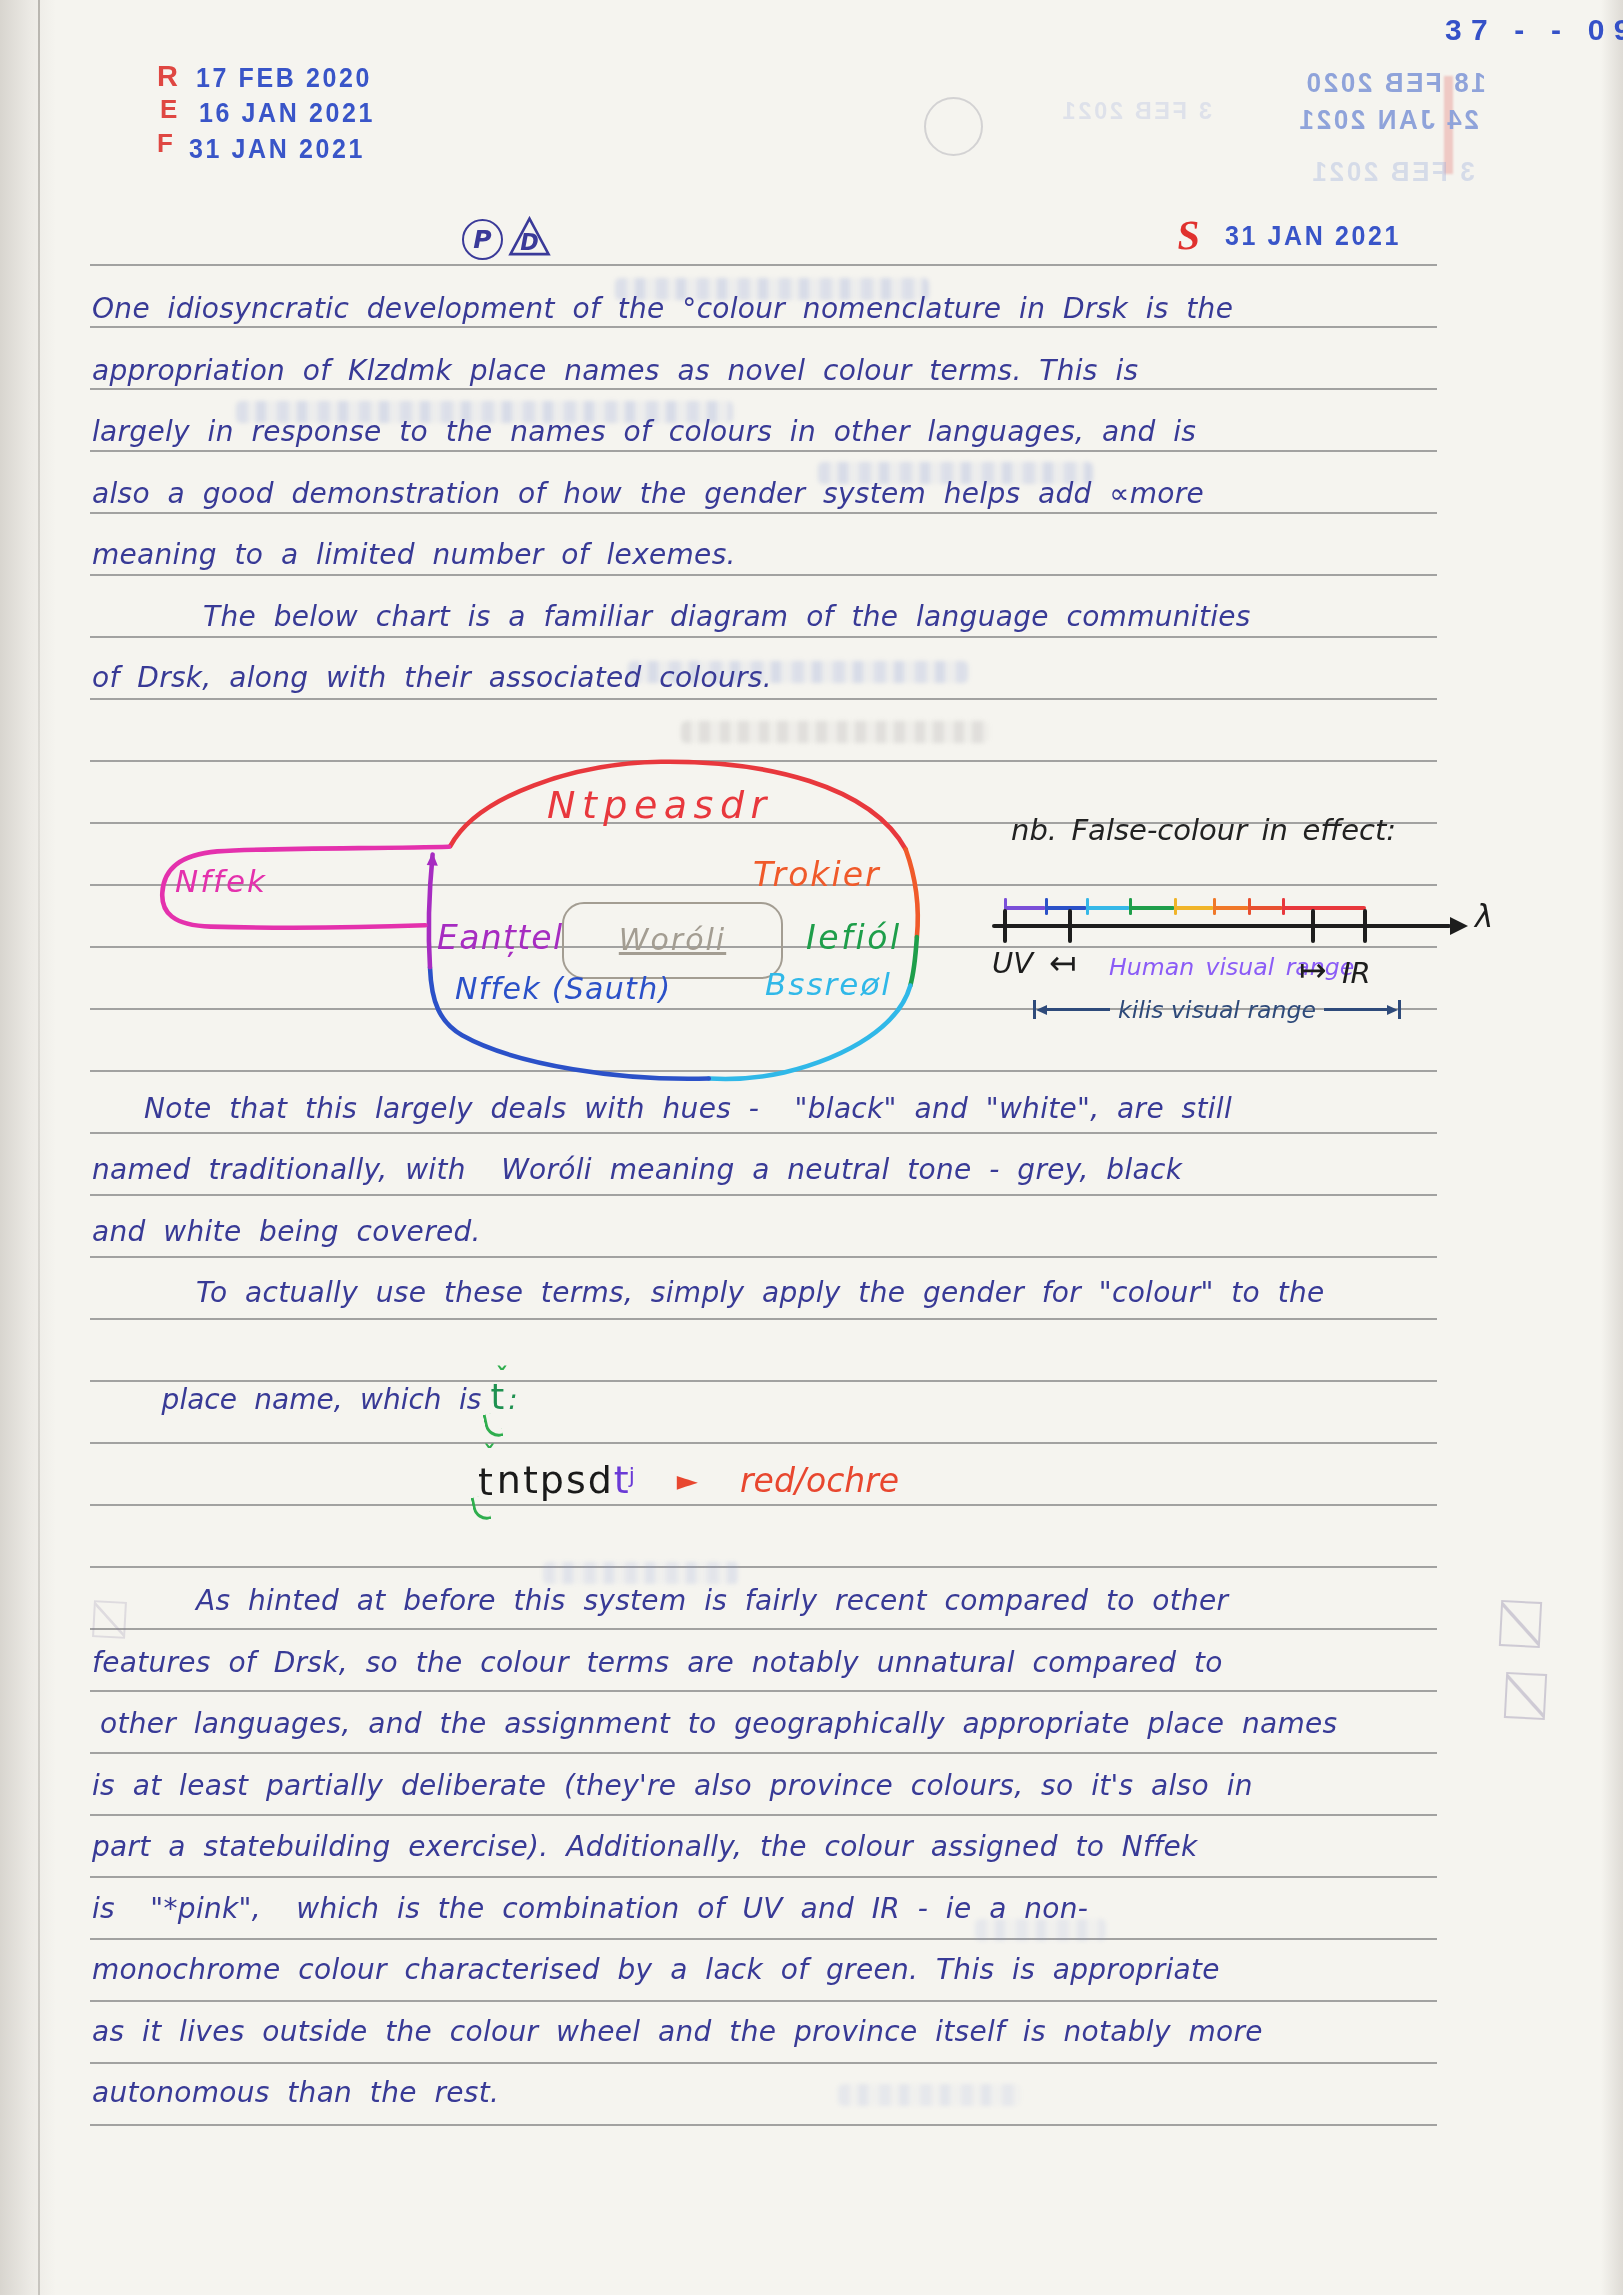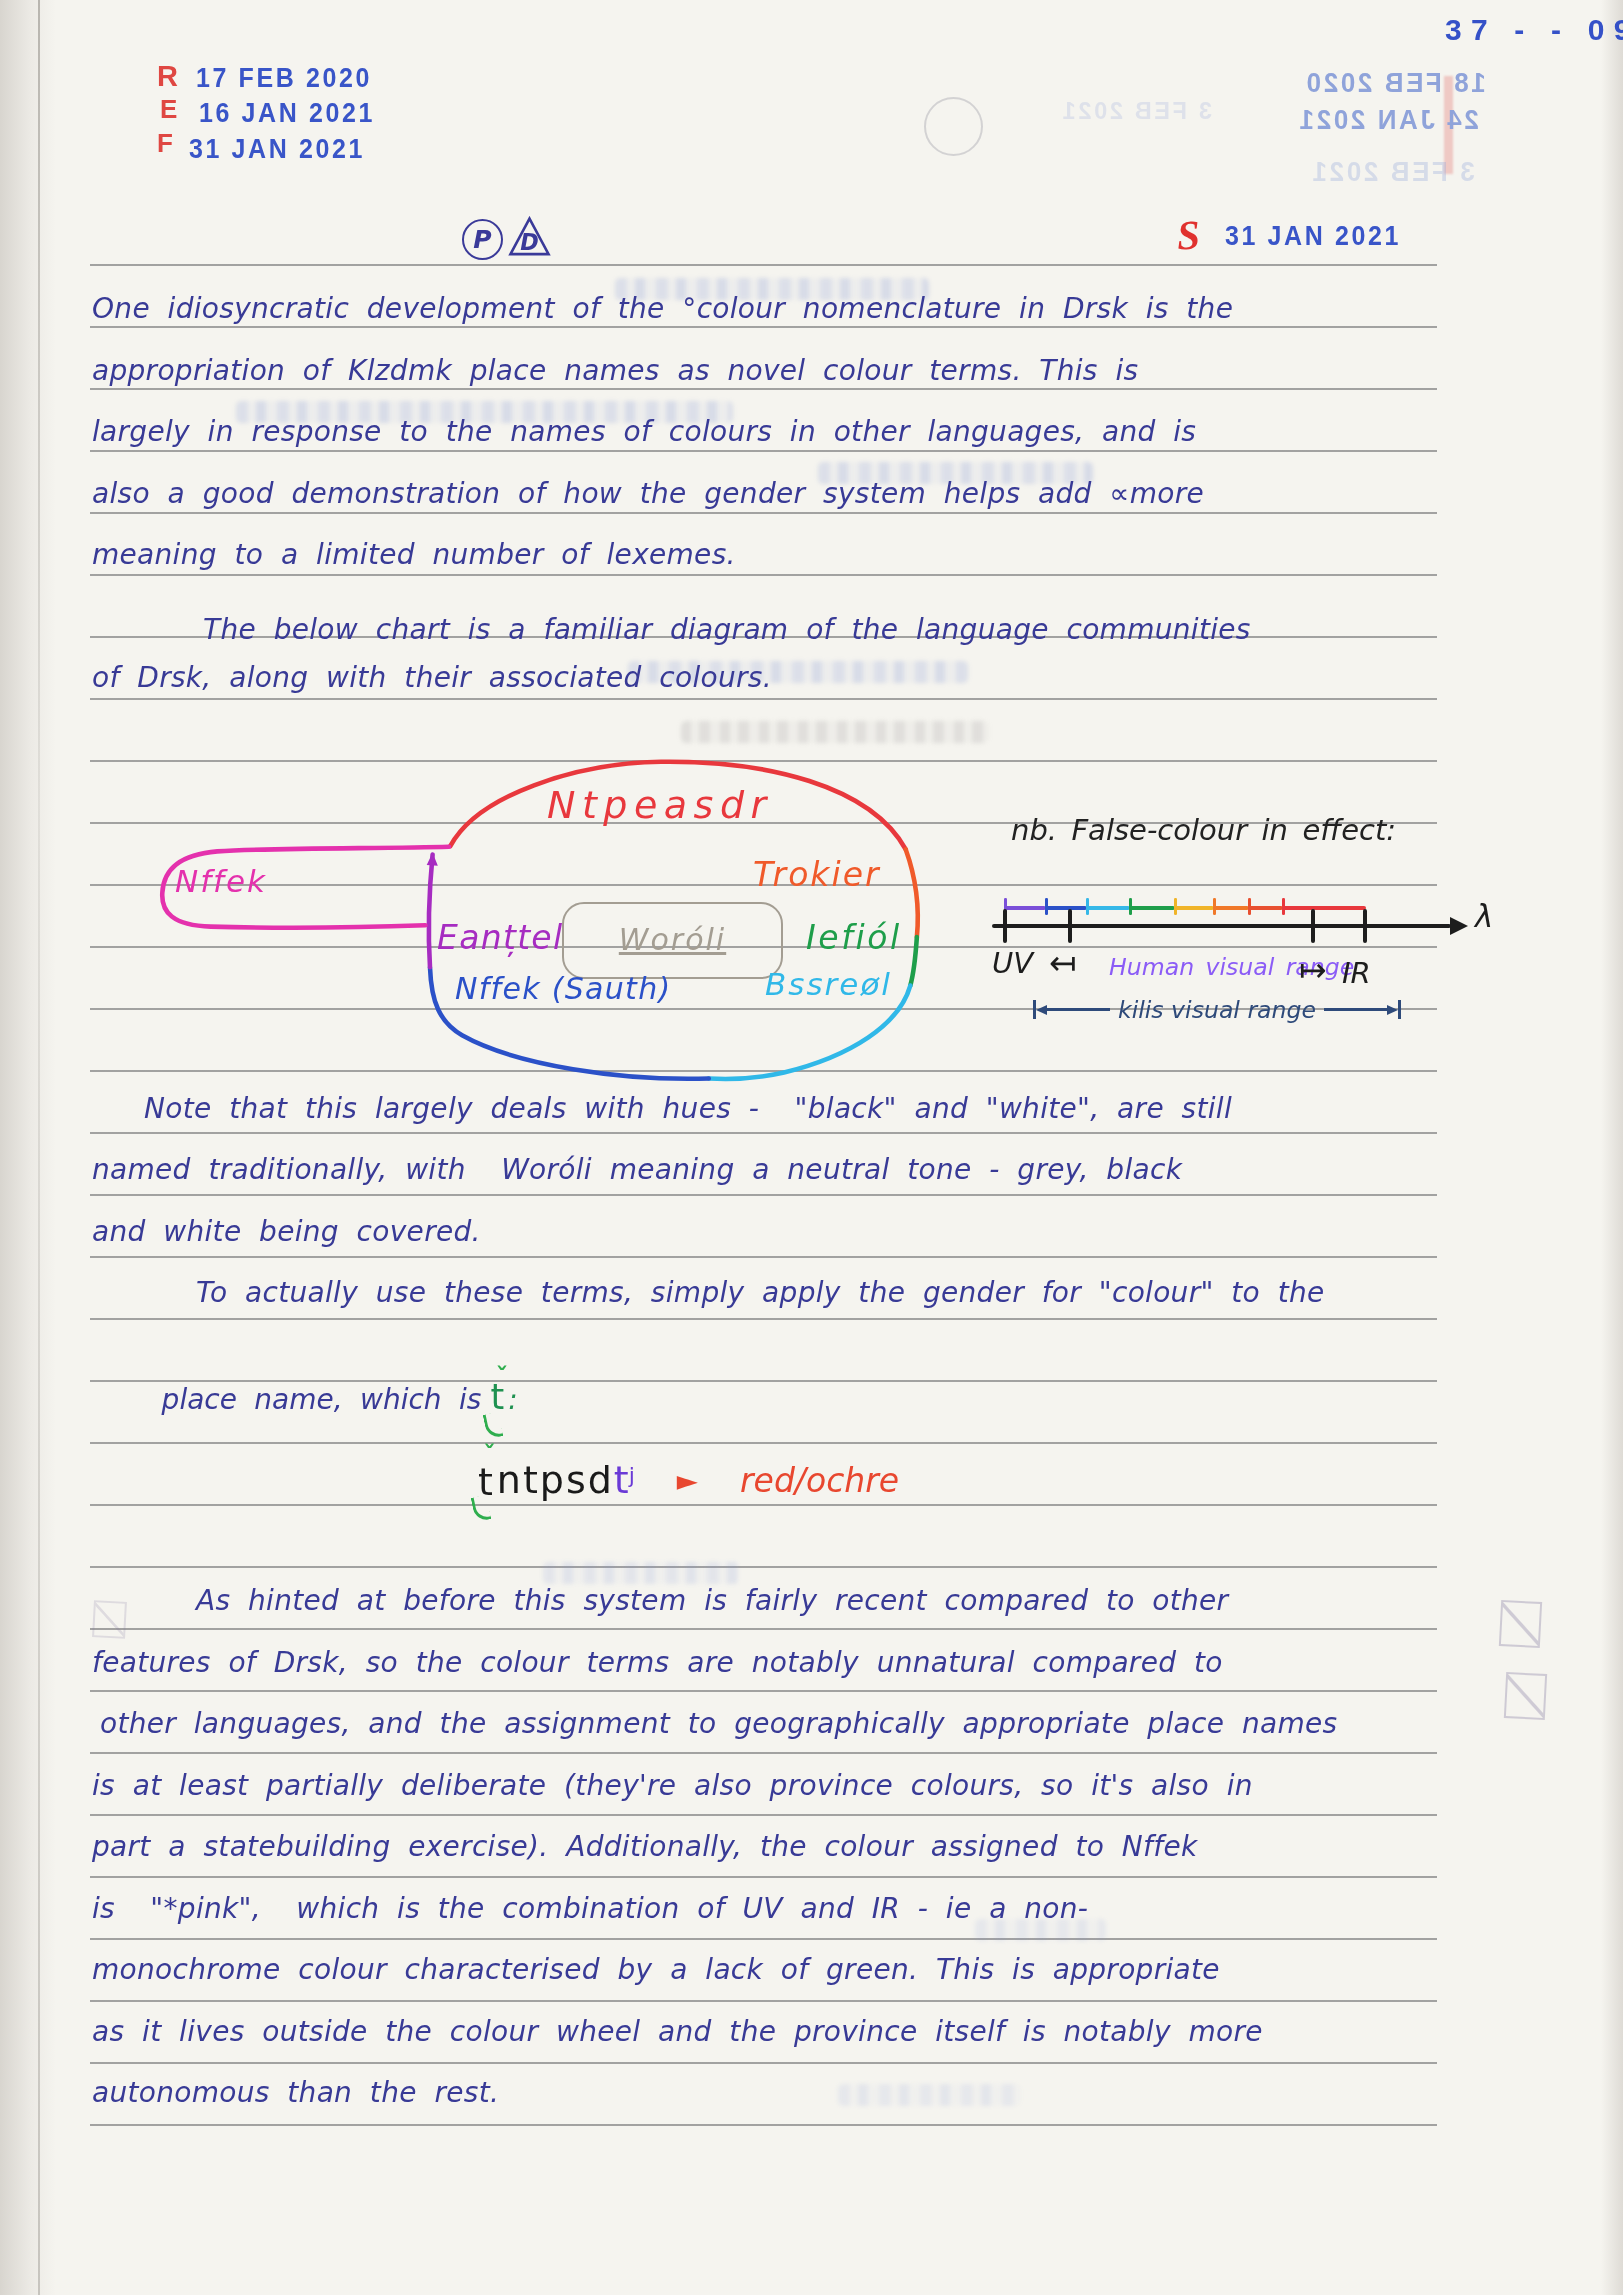--- a/index.html
+++ b/index.html
@@ -122,21 +122,21 @@
   </svg>
   <span class="grade-s">S</span>
   <span class="stamp title-stamp" style="position:absolute;">31 JAN 2021</span>
 
   <div id="lines">
       <div class="hline" style="top: 288px; left: 92px;">One idiosyncratic development of the °colour nomenclature in Drsk is the</div>
       <div class="hline" style="top: 350px; left: 92px;">appropriation of Klzdmk place names as novel colour terms. This is</div>
       <div class="hline" style="top: 411px; left: 92px;">largely in response to the names of colours in other languages, and is</div>
       <div class="hline" style="top: 473px; left: 92px;">also a good demonstration of how the gender system helps add ∝more</div>
       <div class="hline" style="top: 534px; left: 92px; text-align: center;">meaning to a limited number of lexemes.</div>
-      <div class="hline" style="top: 609px; left: 203px;">The below chart is a familiar diagram of the language communities</div>
+      <div class="hline" style="top: 596px; left: 203px;">The below chart is a familiar diagram of the language communities</div>
       <div class="hline" style="top: 657px; left: 92px;">of Drsk, along with their associated colours.</div>
       <div class="hline" style="top: 1088px; left: 144px;">Note that this largely deals with hues -  "black" and "white", are still</div>
       <div class="hline" style="top: 1149px; left: 92px;">named traditionally, with  Woróli meaning a neutral tone - grey, black</div>
       <div class="hline" style="top: 1211px; left: 92px;">and white being covered.</div>
       <div class="hline" style="top: 1272px; left: 196px;">To actually use these terms, simply apply the gender for "colour" to the</div>
       <div class="hline" style="top: 1580px; left: 196px;">As hinted at before this system is fairly recent compared to other</div>
       <div class="hline" style="top: 1642px; left: 92px;">features of Drsk, so the colour terms are notably unnatural compared to</div>
       <div class="hline" style="top: 1703px; left: 100px;">other languages, and the assignment to geographically appropriate place names</div>
       <div class="hline" style="top: 1765px; left: 92px;">is at least partially deliberate (they're also province colours, so it's also in</div>
       <div class="hline" style="top: 1826px; left: 92px;">part a statebuilding exercise). Additionally, the colour assigned to Nffek</div>

